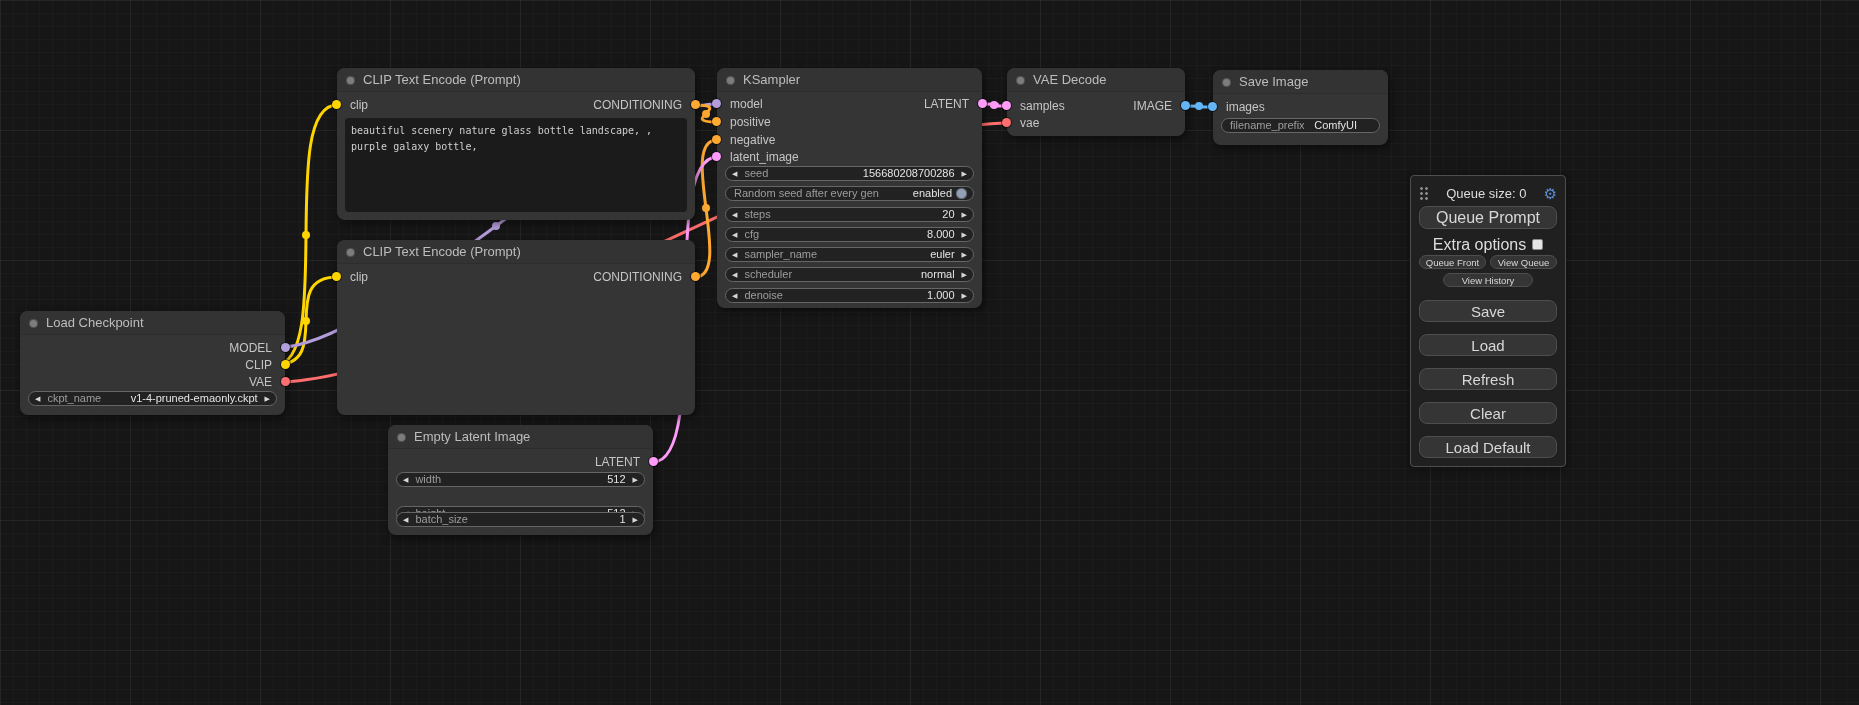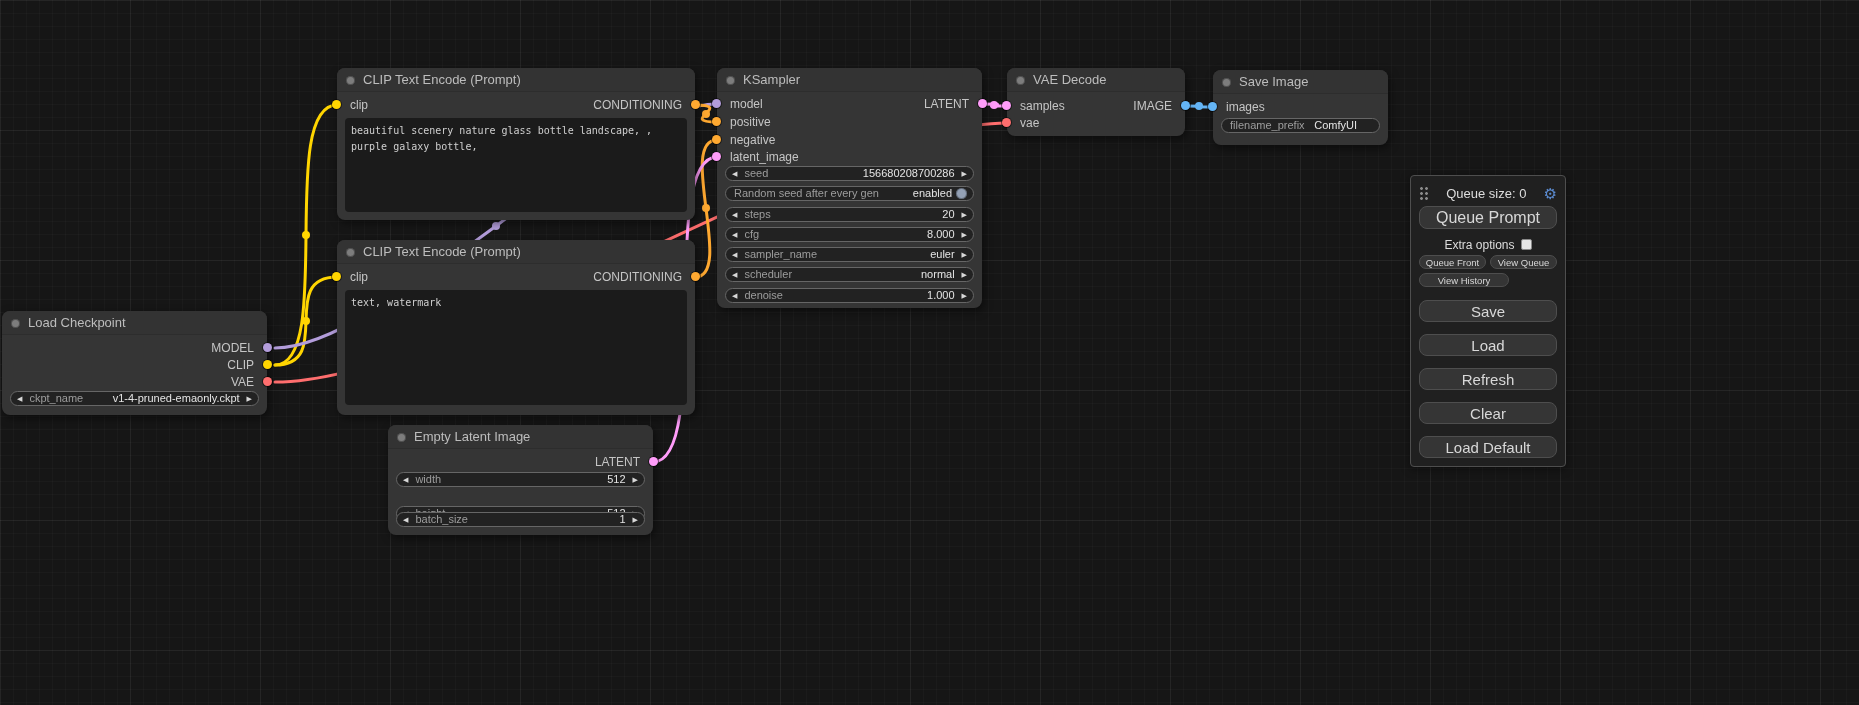--- a/index.html
+++ b/index.html
@@ -74,24 +74,24 @@
     background-image:radial-gradient(circle,#8a8a8a 1.3px,transparent 1.5px);
     background-size:5px 5px;}
   .gear{color:#5b8bd0;font-size:15px;line-height:15px;cursor:pointer;}
   .btn{display:block;width:100%;background:#353535;border:1px solid #4e4e4e;
     border-radius:8px;color:#d8d8d8;font-family:"Liberation Sans",sans-serif;cursor:pointer;}
   .btn.big{height:22px;font-size:15px;margin-top:12px;}
   .btn.qp{font-size:16px;height:23px;margin-top:4px;}
   .btn.small{height:14px;font-size:9.5px;border-radius:7px;line-height:11px;flex:1;width:auto;}
   .btn.vh{flex:0 0 auto;width:90px;}
   .extra-row{display:flex;justify-content:center;align-items:center;gap:6px;
-    color:#dddddd;font-size:12px;margin-top:9px;height:13px;}
+    color:#dddddd;font-size:16px;margin-top:9px;height:13px;}
   .checkbox{width:11px;height:11px;background:#e6e6e6;border:1px solid #8a8a8a;
     border-radius:2px;cursor:pointer;}
-  .small-row{display:flex;gap:4px;margin-top:4px;justify-content:flex-start;}
+  .small-row{display:flex;gap:4px;margin-top:4px;justify-content:center;}
   .mt{margin-top:13px !important;}
 </style>
 </head>
 <body>
 
 <div>
 
   <svg class="wires" width="1859" height="705" viewBox="0 0 1859 705">
     <path class="w-clip" d="M275 365 C335 365, 277 105, 337 105"></path>
     <path class="w-clip" d="M275 365 C335 365, 277 277, 337 277"></path>
@@ -106,21 +106,21 @@
     <circle class="f-clip" cx="306" cy="321" r="4"></circle>
     <circle class="f-model" cx="496" cy="226" r="4"></circle>
     <circle class="f-vae" cx="641" cy="253" r="4"></circle>
     <circle class="f-cond" cx="706" cy="114" r="4"></circle>
     <circle class="f-cond" cx="706" cy="208" r="4"></circle>
     <circle class="f-latent" cx="685" cy="310" r="4"></circle>
     <circle class="f-latent" cx="994" cy="105" r="4"></circle>
     <circle class="f-image" cx="1199" cy="106" r="4"></circle>
   </svg>
 
-  <div class="node" style="left:2px;top:311px;width:265px;height:104px">
+  <div class="node" style="left:20px;top:311px;width:265px;height:104px">
     <div class="ntitle"><span class="tdot"></span><span>Load Checkpoint</span></div>
     <div class="row out" style="top:29px">MODEL</div>
     <div class="row out" style="top:46px">CLIP</div>
     <div class="row out" style="top:63px">VAE</div>
     <span class="dot c-model" style="right:-5px;top:32px"></span>
     <span class="dot c-clip" style="right:-5px;top:49px"></span>
     <span class="dot c-vae" style="right:-5px;top:66px"></span>
     <div class="widget" style="top:80px">
       <span class="arrow">◀</span>
       <span class="wlabel">ckpt_name</span>
@@ -137,21 +137,20 @@
     <span class="dot c-cond" style="right:-5px;top:32px"></span>
     <div class="prompt" style="top:50px;height:94px">beautiful scenery nature glass bottle landscape, , purple galaxy bottle,</div>
   </div>
 
   <div class="node" style="left:337px;top:240px;width:358px;height:175px">
     <div class="ntitle"><span class="tdot"></span><span>CLIP Text Encode (Prompt)</span></div>
     <div class="row in" style="top:29px">clip</div>
     <div class="row out" style="top:29px">CONDITIONING</div>
     <span class="dot c-clip" style="left:-5px;top:32px"></span>
     <span class="dot c-cond" style="right:-5px;top:32px"></span>
-    <div class="prompt" style="top:50px;height:115px">text, watermark</div>
   </div>
 
   <div class="node" style="left:388px;top:425px;width:265px;height:110px">
     <div class="ntitle"><span class="tdot"></span><span>Empty Latent Image</span></div>
     <div class="row out" style="top:29px">LATENT</div>
     <span class="dot c-latent" style="right:-5px;top:32px"></span>
     <div class="widget" style="top:47px">
       <span class="arrow">◀</span>
       <span class="wlabel">width</span>
       <span class="wvalue">512</span>

